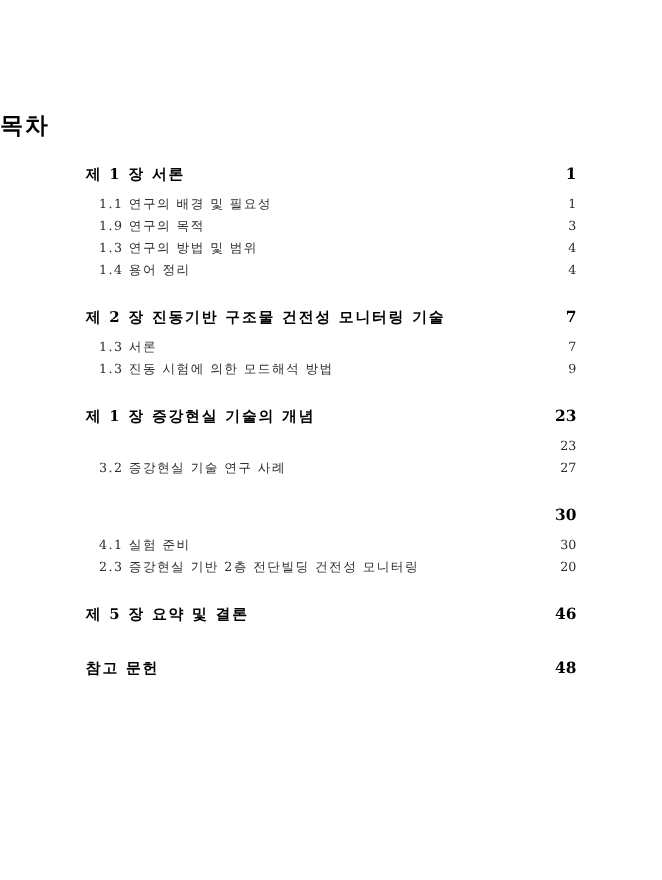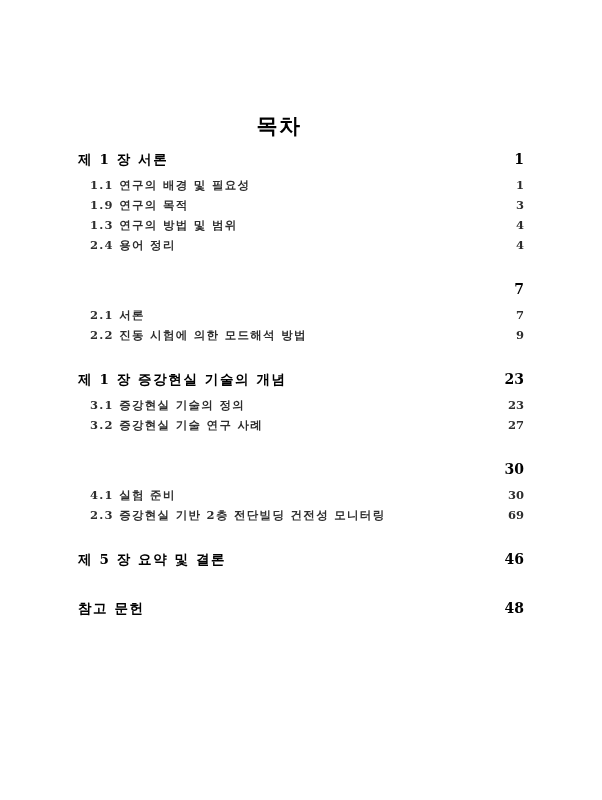--- a/index.html
+++ b/index.html
@@ -21,24 +21,24 @@
     position: relative;
     width: 602px;
     height: 800px;
     background: #ffffff;
     box-sizing: border-box;
   }
 
   
   .toc-title {
     position: absolute;
-    top: 112px;
+    top: 100px;
     left: 0;
     width: 558px;
-    text-align: center;
+    text-align: left;
     font-size: 21px;
     font-weight: bold;
     letter-spacing: 1.5px;
     line-height: 28px;
   }
 
   
   .toc {
     position: absolute;
     top: 148px;
@@ -96,21 +96,21 @@
   .chapter .leader::before {
     bottom: 5px;
     height: 0;
     border-top: 2.6px dotted #111111;
     
   }
 
   
   .section {
     font-size: 11.5px;
-    font-weight: bold;
+    font-weight: normal;
     letter-spacing: 1.3px;
     line-height: 20px;
     height: 20px;
     color: #2e2e2e;
     margin-left: 12px;
     width: 434px;
   }
   .section .page-no {
     min-width: 15px;
     letter-spacing: 0;
@@ -148,49 +148,49 @@
         <span class="label">1.9 연구의 목적</span>
         <span class="leader"></span>
         <span class="page-no">3</span>
       </div>
       <div class="entry section">
         <span class="label">1.3 연구의 방법 및 범위</span>
         <span class="leader"></span>
         <span class="page-no">4</span>
       </div>
       <div class="entry section">
-        <span class="label">2.4 용어 정리</span>
+        <span class="label">1.4 용어 정리</span>
         <span class="leader"></span>
         <span class="page-no">4</span>
       </div>
       <div class="gap-block"></div>
       <div class="entry chapter">
+        <span class="label">제 2 장 진동기반 구조물 건전성 모니터링 기술</span>
         <span class="leader"></span>
         <span class="page-no">7</span>
       </div>
       <div class="gap-after-chapter"></div>
       <div class="entry section">
-        <span class="label">2.1 서론</span>
+        <span class="label">1.3 서론</span>
         <span class="leader"></span>
         <span class="page-no">7</span>
       </div>
       <div class="entry section">
-        <span class="label">2.2 진동 시험에 의한 모드해석 방법</span>
+        <span class="label">1.3 진동 시험에 의한 모드해석 방법</span>
         <span class="leader"></span>
         <span class="page-no">9</span>
       </div>
       <div class="gap-block"></div>
       <div class="entry chapter">
         <span class="label">제 1 장 증강현실 기술의 개념</span>
         <span class="leader"></span>
         <span class="page-no">23</span>
       </div>
       <div class="gap-after-chapter"></div>
       <div class="entry section">
-        <span class="label">3.1 증강현실 기술의 정의</span>
         <span class="leader"></span>
         <span class="page-no">23</span>
       </div>
       <div class="entry section">
         <span class="label">3.2 증강현실 기술 연구 사례</span>
         <span class="leader"></span>
         <span class="page-no">27</span>
       </div>
       <div class="gap-block"></div>
       <div class="entry chapter">
@@ -199,21 +199,21 @@
       </div>
       <div class="gap-after-chapter"></div>
       <div class="entry section">
         <span class="label">4.1 실험 준비</span>
         <span class="leader"></span>
         <span class="page-no">30</span>
       </div>
       <div class="entry section">
         <span class="label">2.3 증강현실 기반 2층 전단빌딩 건전성 모니터링</span>
         <span class="leader"></span>
-        <span class="page-no">69</span>
+        <span class="page-no">20</span>
       </div>
       <div class="gap-block"></div>
       <div class="entry chapter">
         <span class="label">제 5 장 요약 및 결론</span>
         <span class="leader"></span>
         <span class="page-no">46</span>
       </div>
       <div class="gap-block-tall"></div>
       <div class="entry chapter">
         <span class="label">참고 문헌</span>

